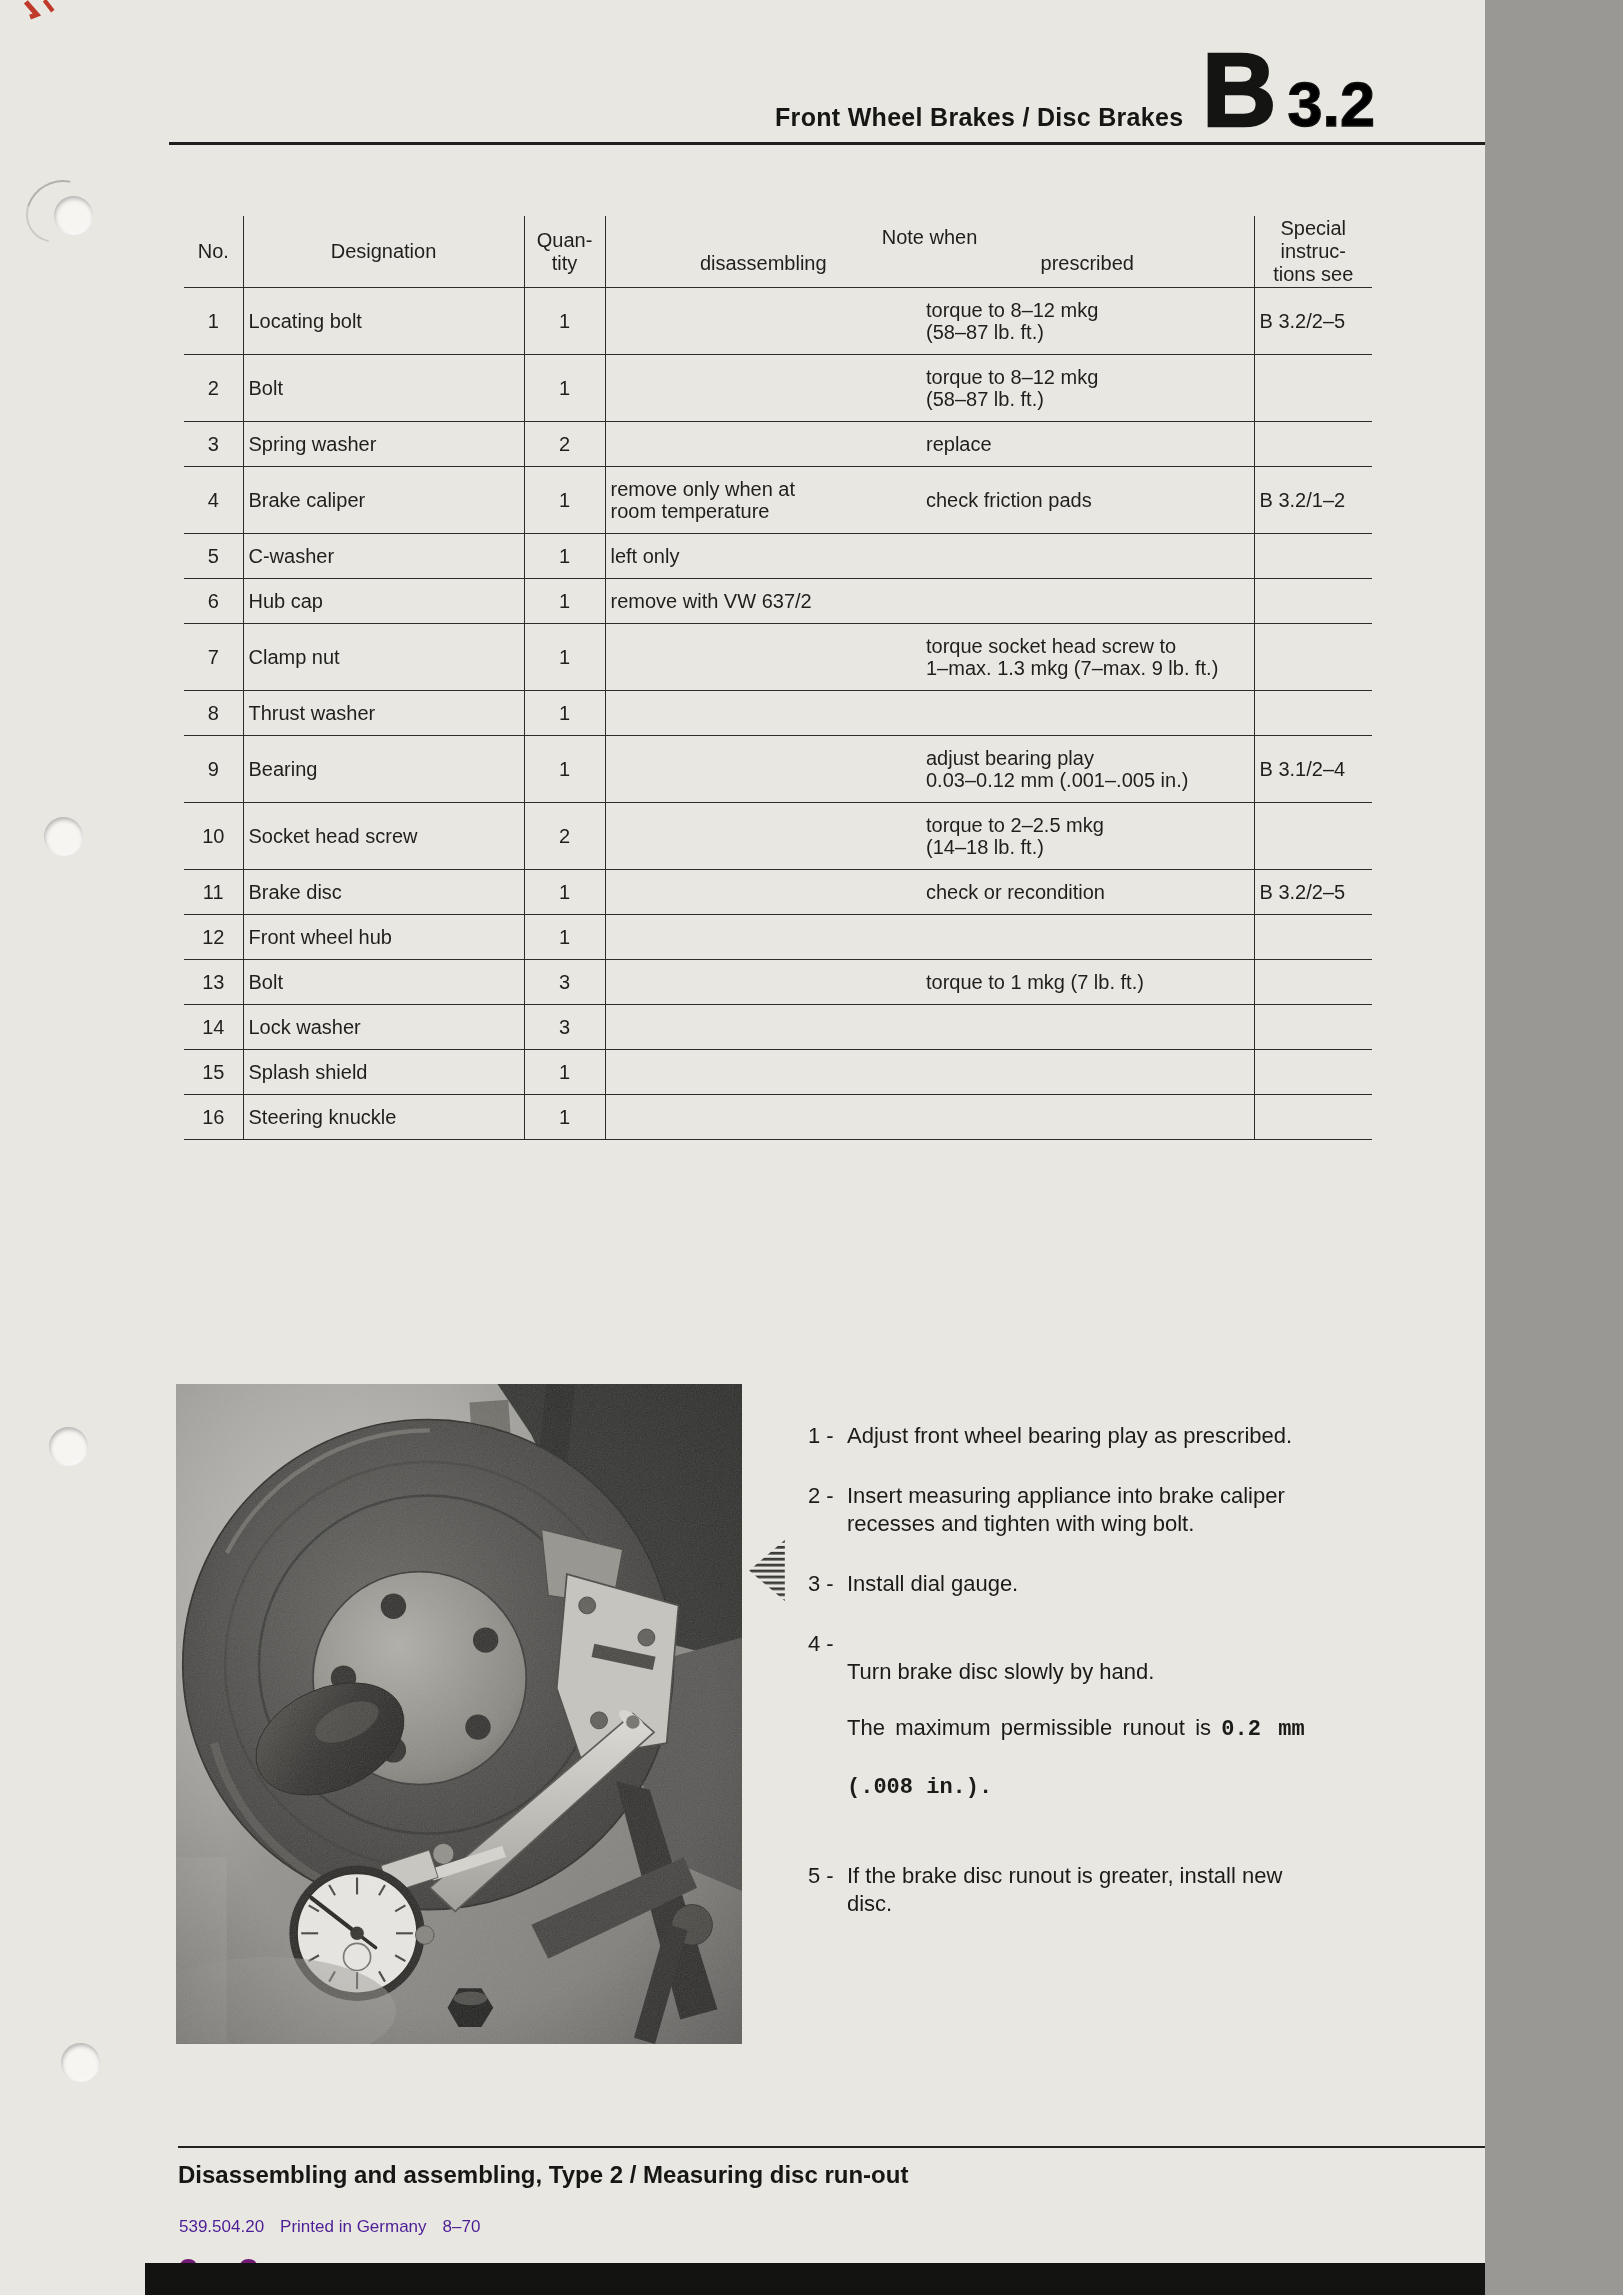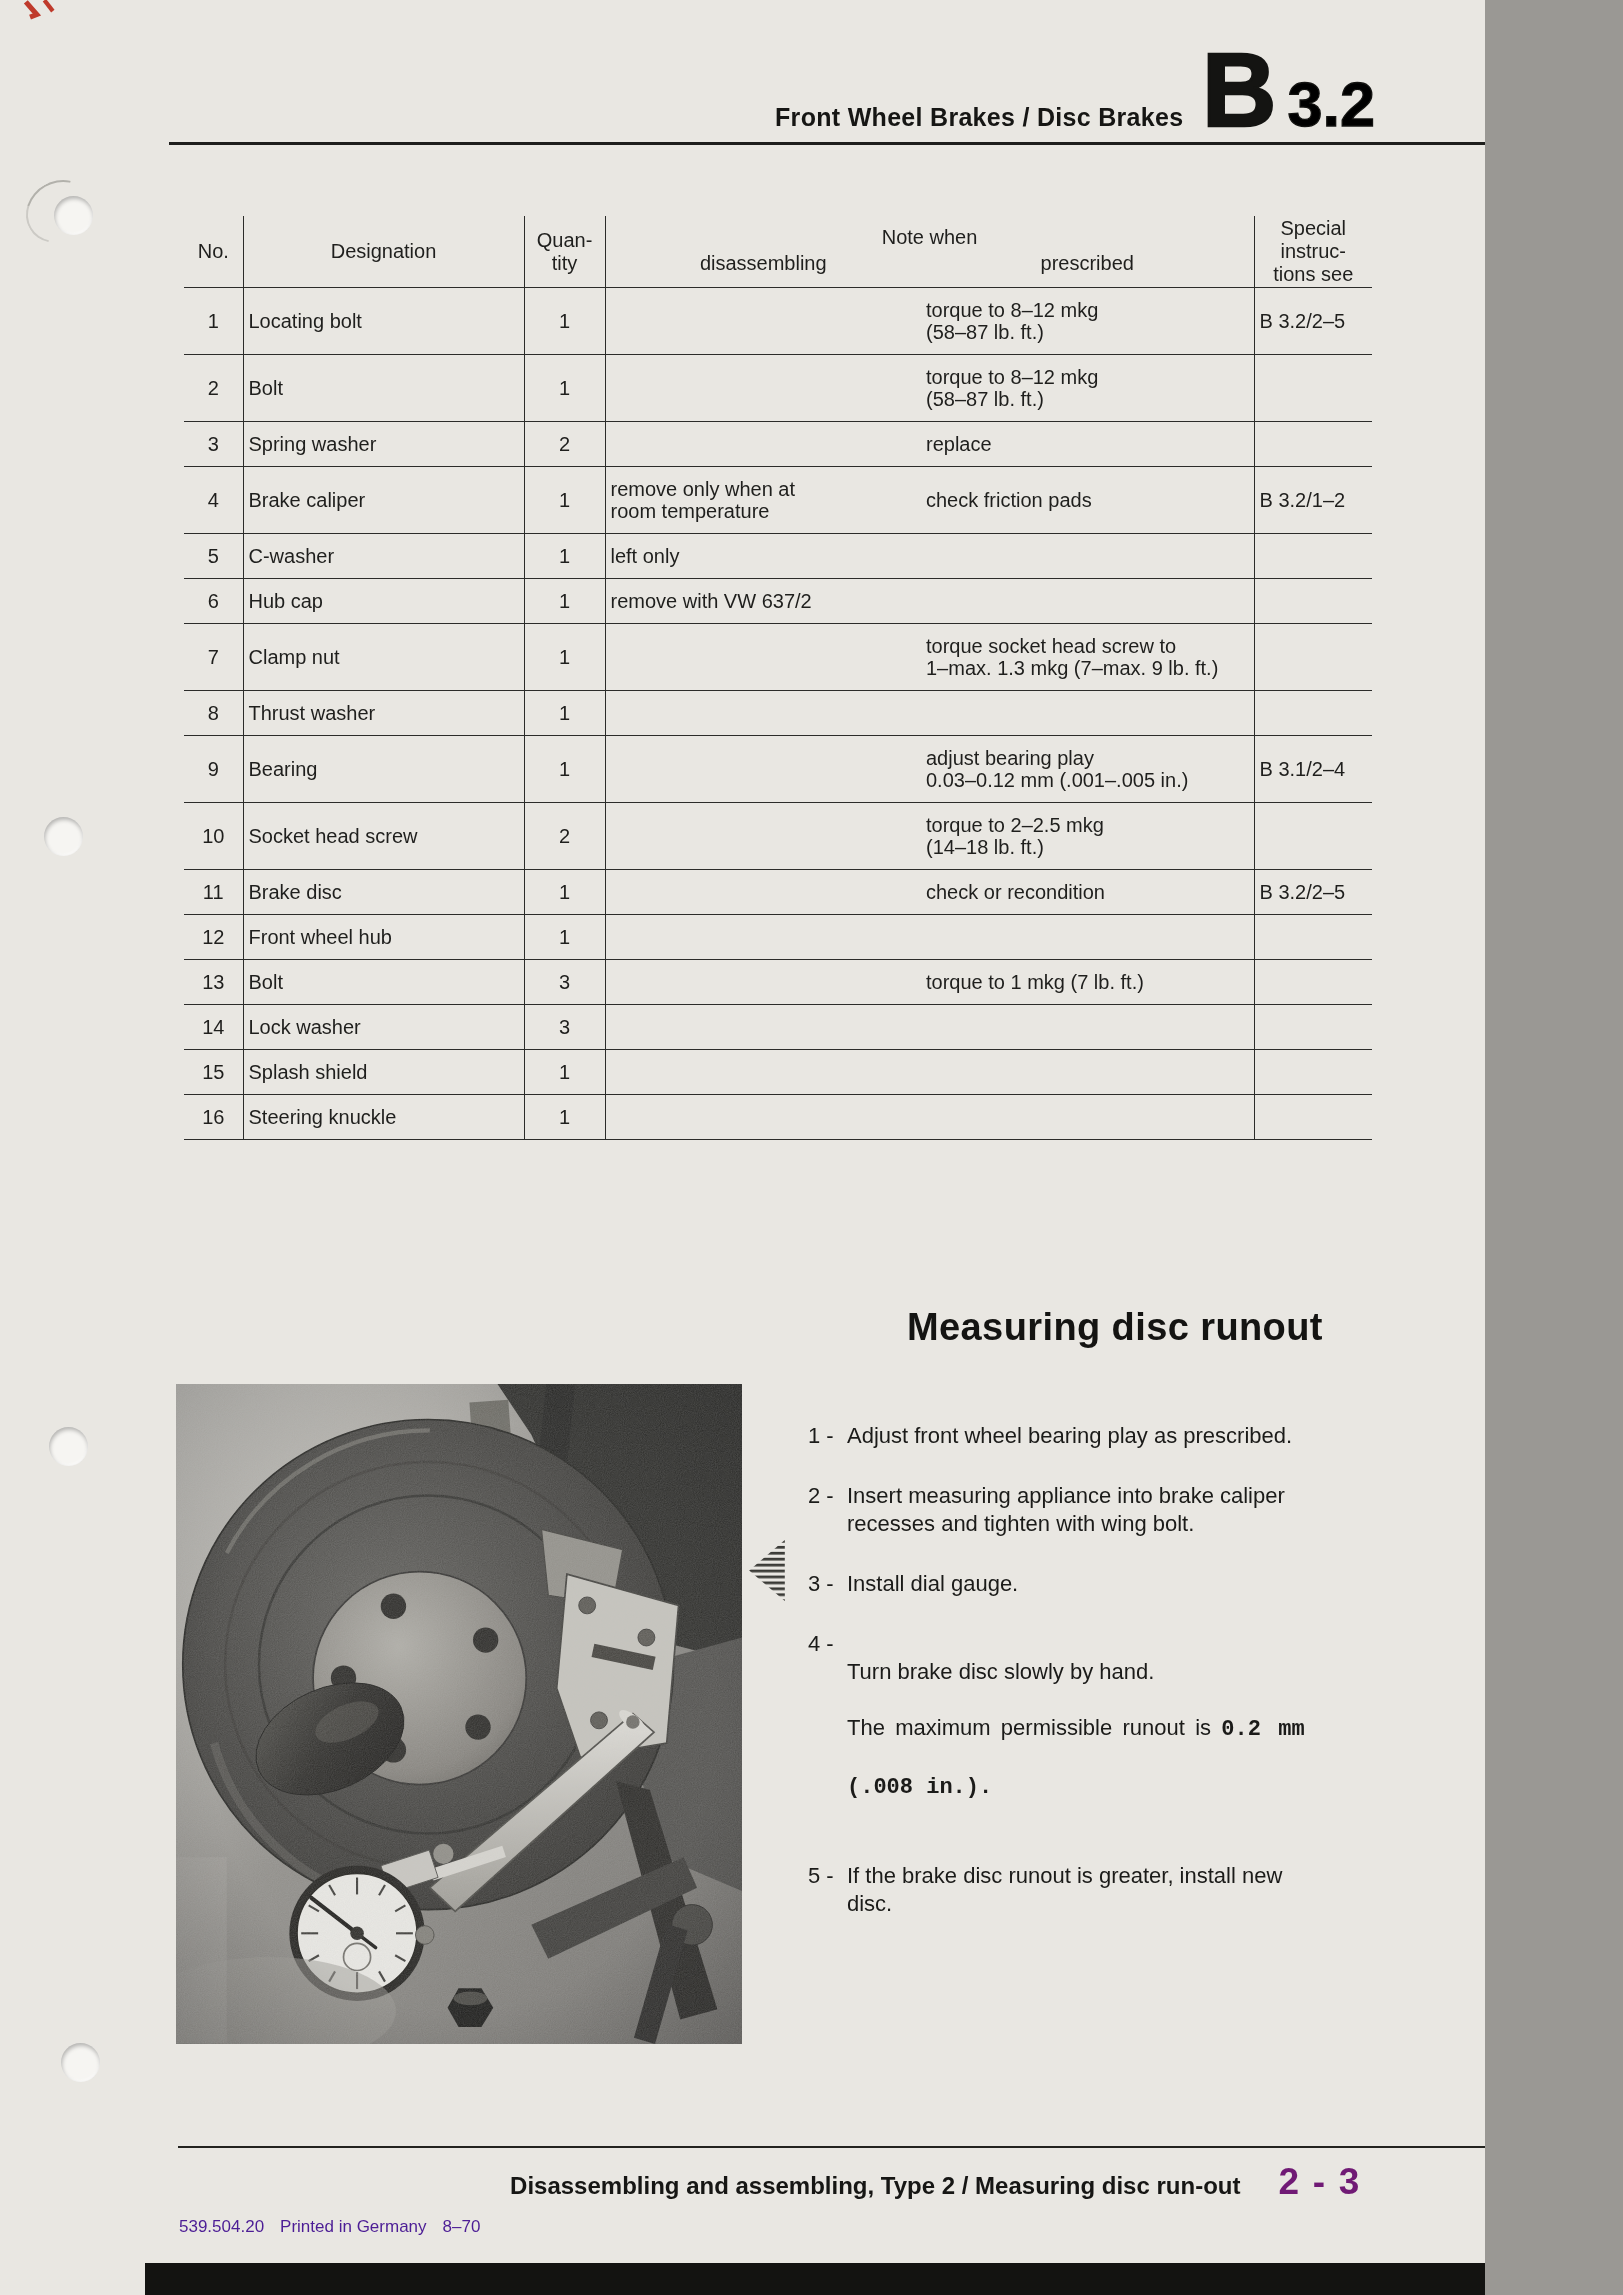--- a/index.html
+++ b/index.html
@@ -56,21 +56,21 @@
   .instr { display:flex; margin-bottom:32px; line-height:28px; }
   .inum { flex:0 0 39px; }
   .itext { flex:1; white-space:pre-line; }
   .iline { display:block; }
   .itext b { font-weight:700;font-family:Liberation Mono, monospace; }
   .just { word-spacing:4.2px; }
 
   
   .footer-rule { position:absolute; top:2146px; left:178px; width:1333px; height:1.7px; background:#23231f; }
   .footer { position:absolute; top:2161px; left:178px; right:124px; display:flex; justify-content:flex-end;
-            align-items:baseline; gap:38px; }
+            align-items:baseline; gap:63px;flex-direction:column; }
   .footer-caption { font-size:24px; font-weight:700; color:#161614; }
   .page-number { font-size:37px; font-weight:700; letter-spacing:1.7px; color:#701a75; }
   .imprint { position:absolute; top:2217px; left:179px; font-size:17px; display:flex; gap:16px; color:#4c1d95; }
 </style>
 </head>
 <body>
 
 <div class="page">
 
   <svg class="red-marks" width="76" height="51" viewBox="0 0 90 60">
@@ -248,21 +248,20 @@
       <td class="c-no b-r">16</td>
       <td class="c-des b-r">Steering knuckle</td>
       <td class="c-qty b-r">1</td>
       <td class="c-dis pre"></td>
       <td class="c-asm pre"></td>
       <td class="c-spe b-l"></td>
     </tr>
       </tbody>
   </table>
 
-  <h2 class="runout-heading">Measuring disc runout</h2>
 
   <div class="photo">
     <svg viewBox="0 0 669 781" preserveAspectRatio="none">
       <defs>
         <linearGradient id="pbg" x1="0" y1="0" x2="1" y2="1">
           <stop offset="0" stop-color="#cfcdc7"></stop>
             <stop offset="0.45" stop-color="#8d8b86"></stop>
             <stop offset="1" stop-color="#6e6c68"></stop>
         </linearGradient>
         <radialGradient id="pdisc" cx="0.42" cy="0.4" r="0.75">

